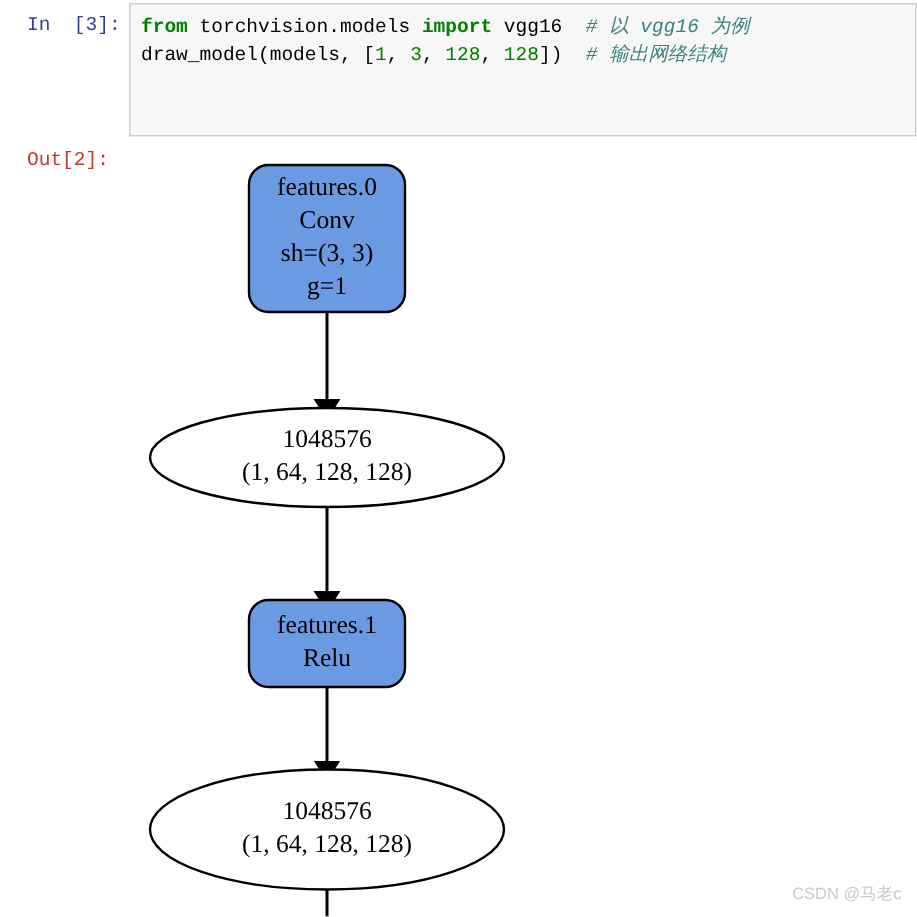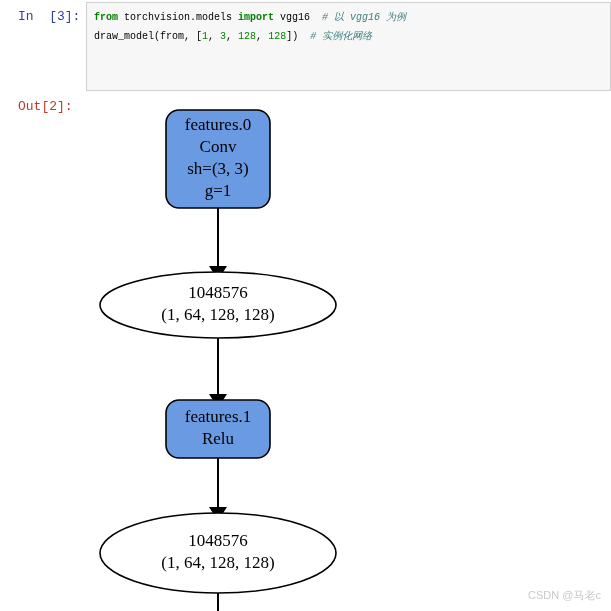--- a/index.html
+++ b/index.html
@@ -45,21 +45,21 @@
     top: 2px;
     width: 525px;
     height: 89px;
     background: #f7f7f7;
     border: 1px solid #cfcfcf;
     box-sizing: border-box;
     padding: 5px 0 0 7px;
   }
   .code-line {
     font-family: "Liberation Mono", "DejaVu Sans Mono", monospace;
-    font-size: 10px;
+    font-size: 13px;
     line-height: 19px;
     white-space: pre;
     color: #000000;
   }
   .kw      { color: #007f00; font-weight: bold; }
   .op      { color: #aa22ff; font-weight: bold; }
   .num     { color: #007f00; }
   .comment { color: #408080; font-style: italic; }
 
   
@@ -97,21 +97,21 @@
 </head>
 <body>
 
 <div id="notebook">
 
   <div class="prompt" id="in-prompt">In  [3]:</div>
 
   <div id="code-cell">
     <div id="code-lines">
         <div class="code-line"><span class="kw">from</span><span> torchvision.models </span><span class="kw">import</span><span> vgg16  </span><span class="comment"># 以 vgg16 为例</span></div>
-        <div class="code-line"><span>draw_model(from, [</span><span class="num">1</span><span>, </span><span class="num">3</span><span>, </span><span class="num">128</span><span>, </span><span class="num">128</span><span>])  </span><span class="comment"># 实例化网络</span></div>
+        <div class="code-line"><span>draw_model(models, [</span><span class="num">1</span><span>, </span><span class="num">3</span><span>, </span><span class="num">128</span><span>, </span><span class="num">128</span><span>])  </span><span class="comment"># 输出网络结构</span></div>
       </div>
   </div>
 
   <div class="prompt" id="out-prompt">Out[2]:</div>
 </div>
 
 <div id="graph">
   <svg width="611" height="516" viewBox="0 0 611 516">
     <defs>
       <marker id="arrowhead" markerWidth="10" markerHeight="10" refX="3" refY="5" orient="auto" markerUnits="strokeWidth">

